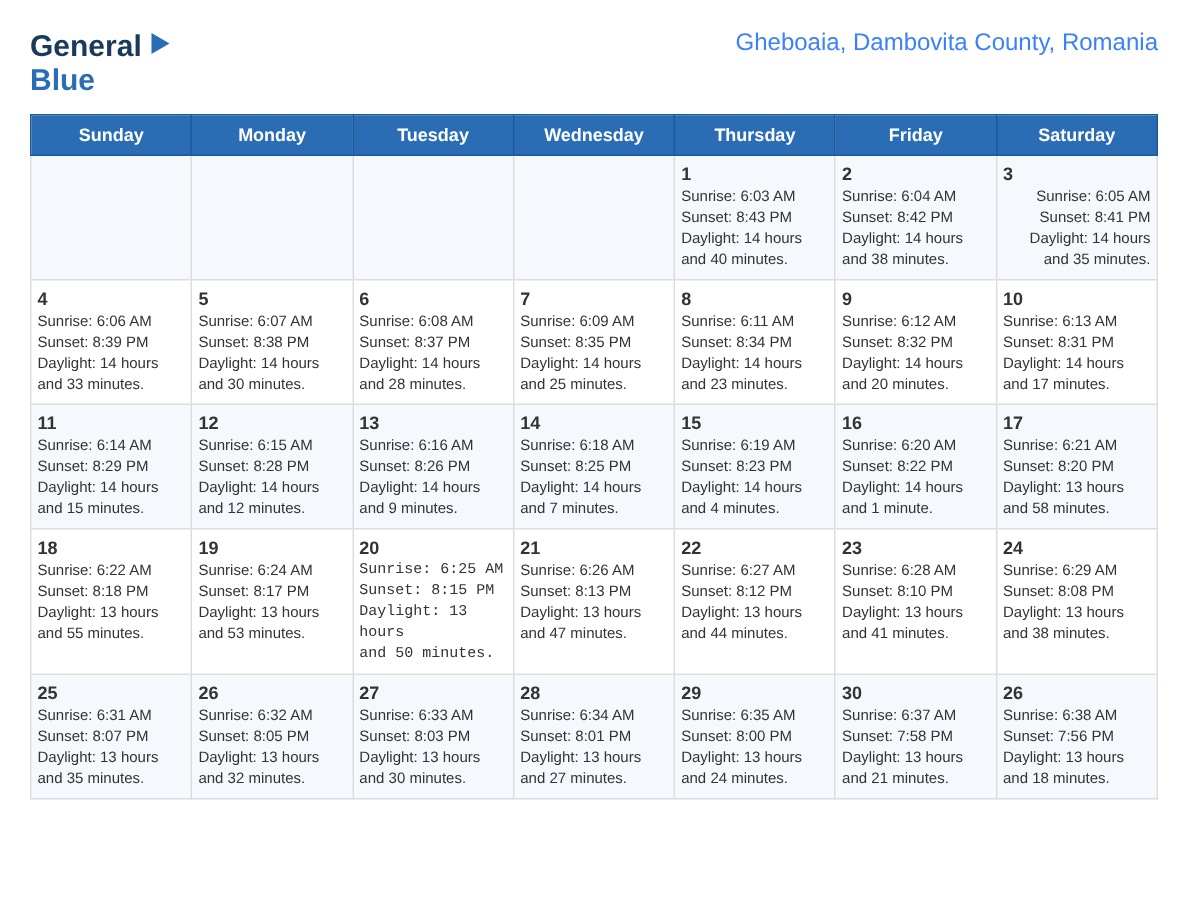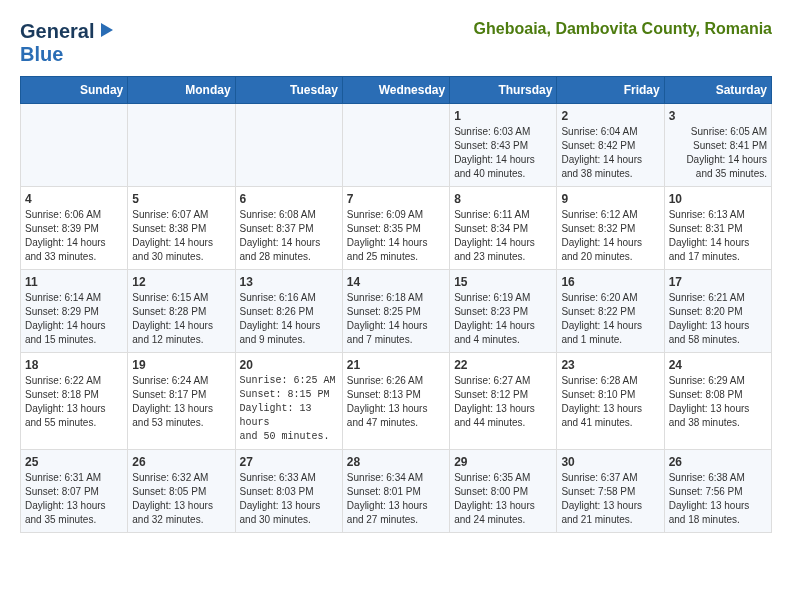--- a/index.html
+++ b/index.html
@@ -24,34 +24,34 @@
     .title-area {
       text-align: right;
     }
     .title-area h1 {
       font-size: 36px;
       font-weight: bold;
       color: #1a3a5c;
     }
     .title-area h2 {
       font-size: 16px;
-      font-weight: bold;
-      color: #4d7c0f;
+      font-weight: normal;
+      color: #3b82f6;
     }
     table {
       width: 100%;
       border-collapse: collapse;
       table-layout: fixed;
     }
     thead tr th {
       background-color: #2a6db5;
       color: #fff;
       padding: 6px 4px;
       font-size: 12px;
-      text-align: right;
+      text-align: center;
       border: 1px solid #1a5a9a;
     }
     tbody tr td {
       vertical-align: top;
       padding: 5px 4px;
       font-size: 10px;
       color: #333;
       border: 1px solid #ddd;
       min-height: 80px;
     }

